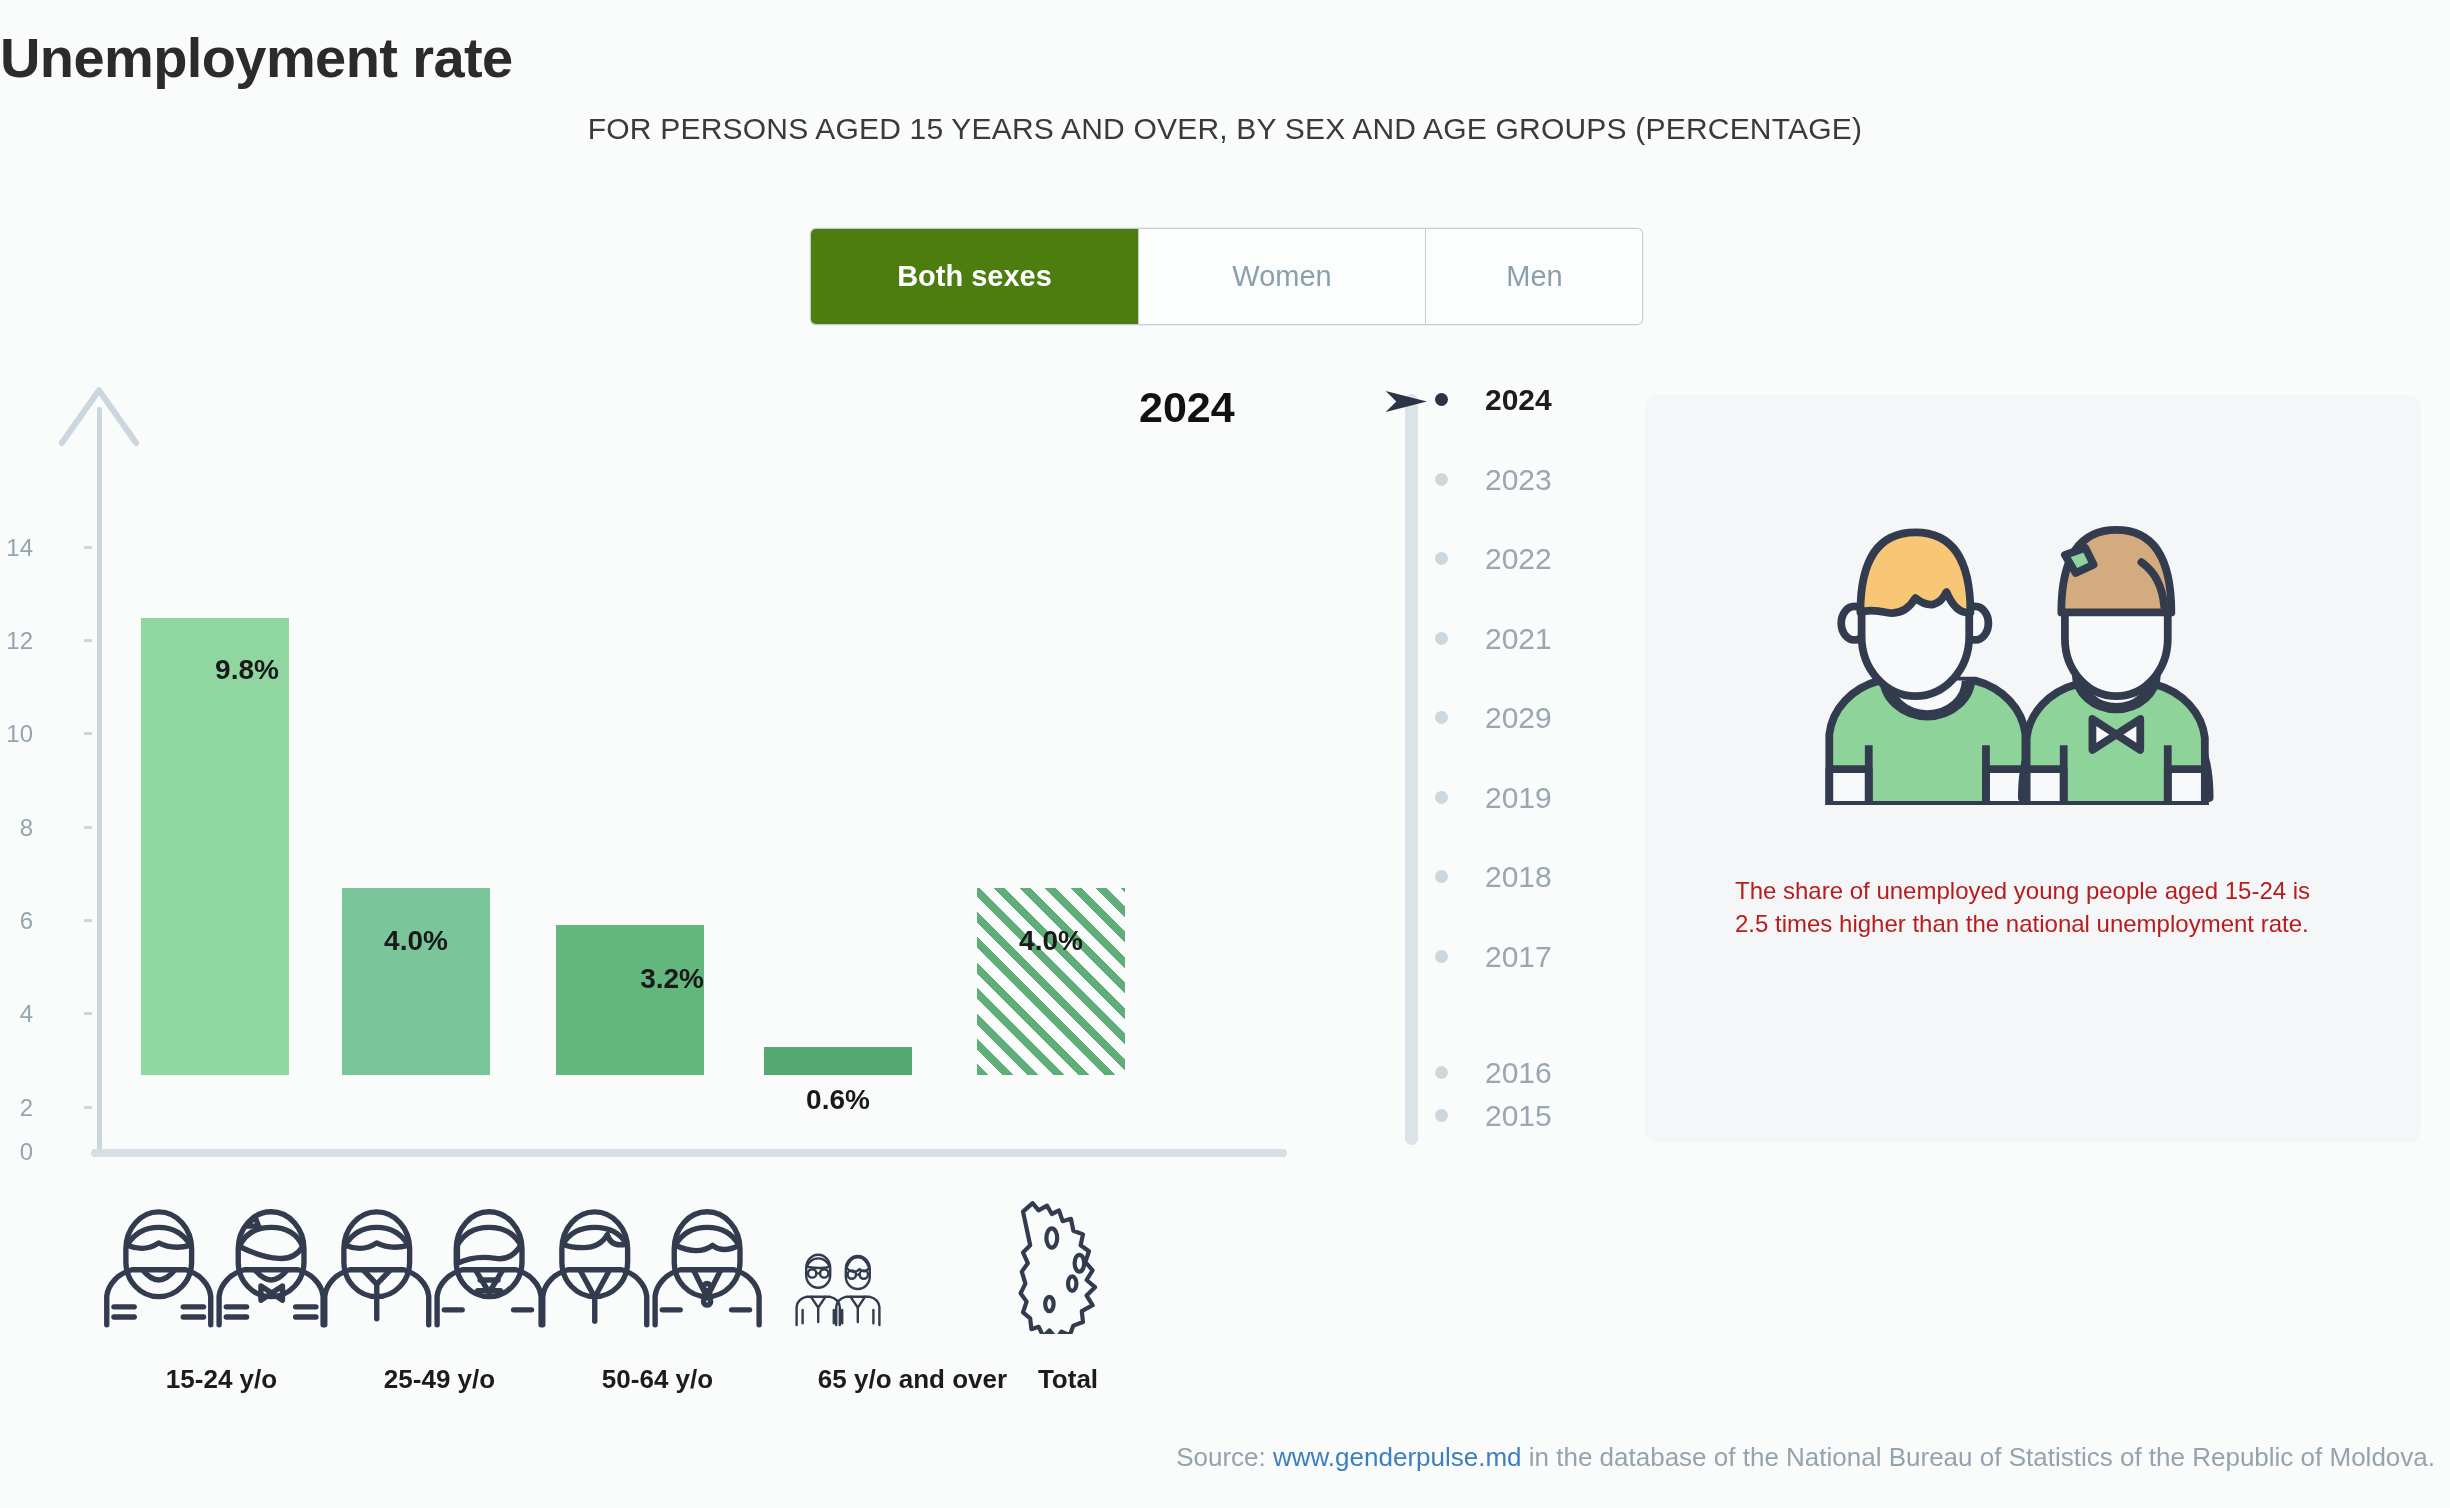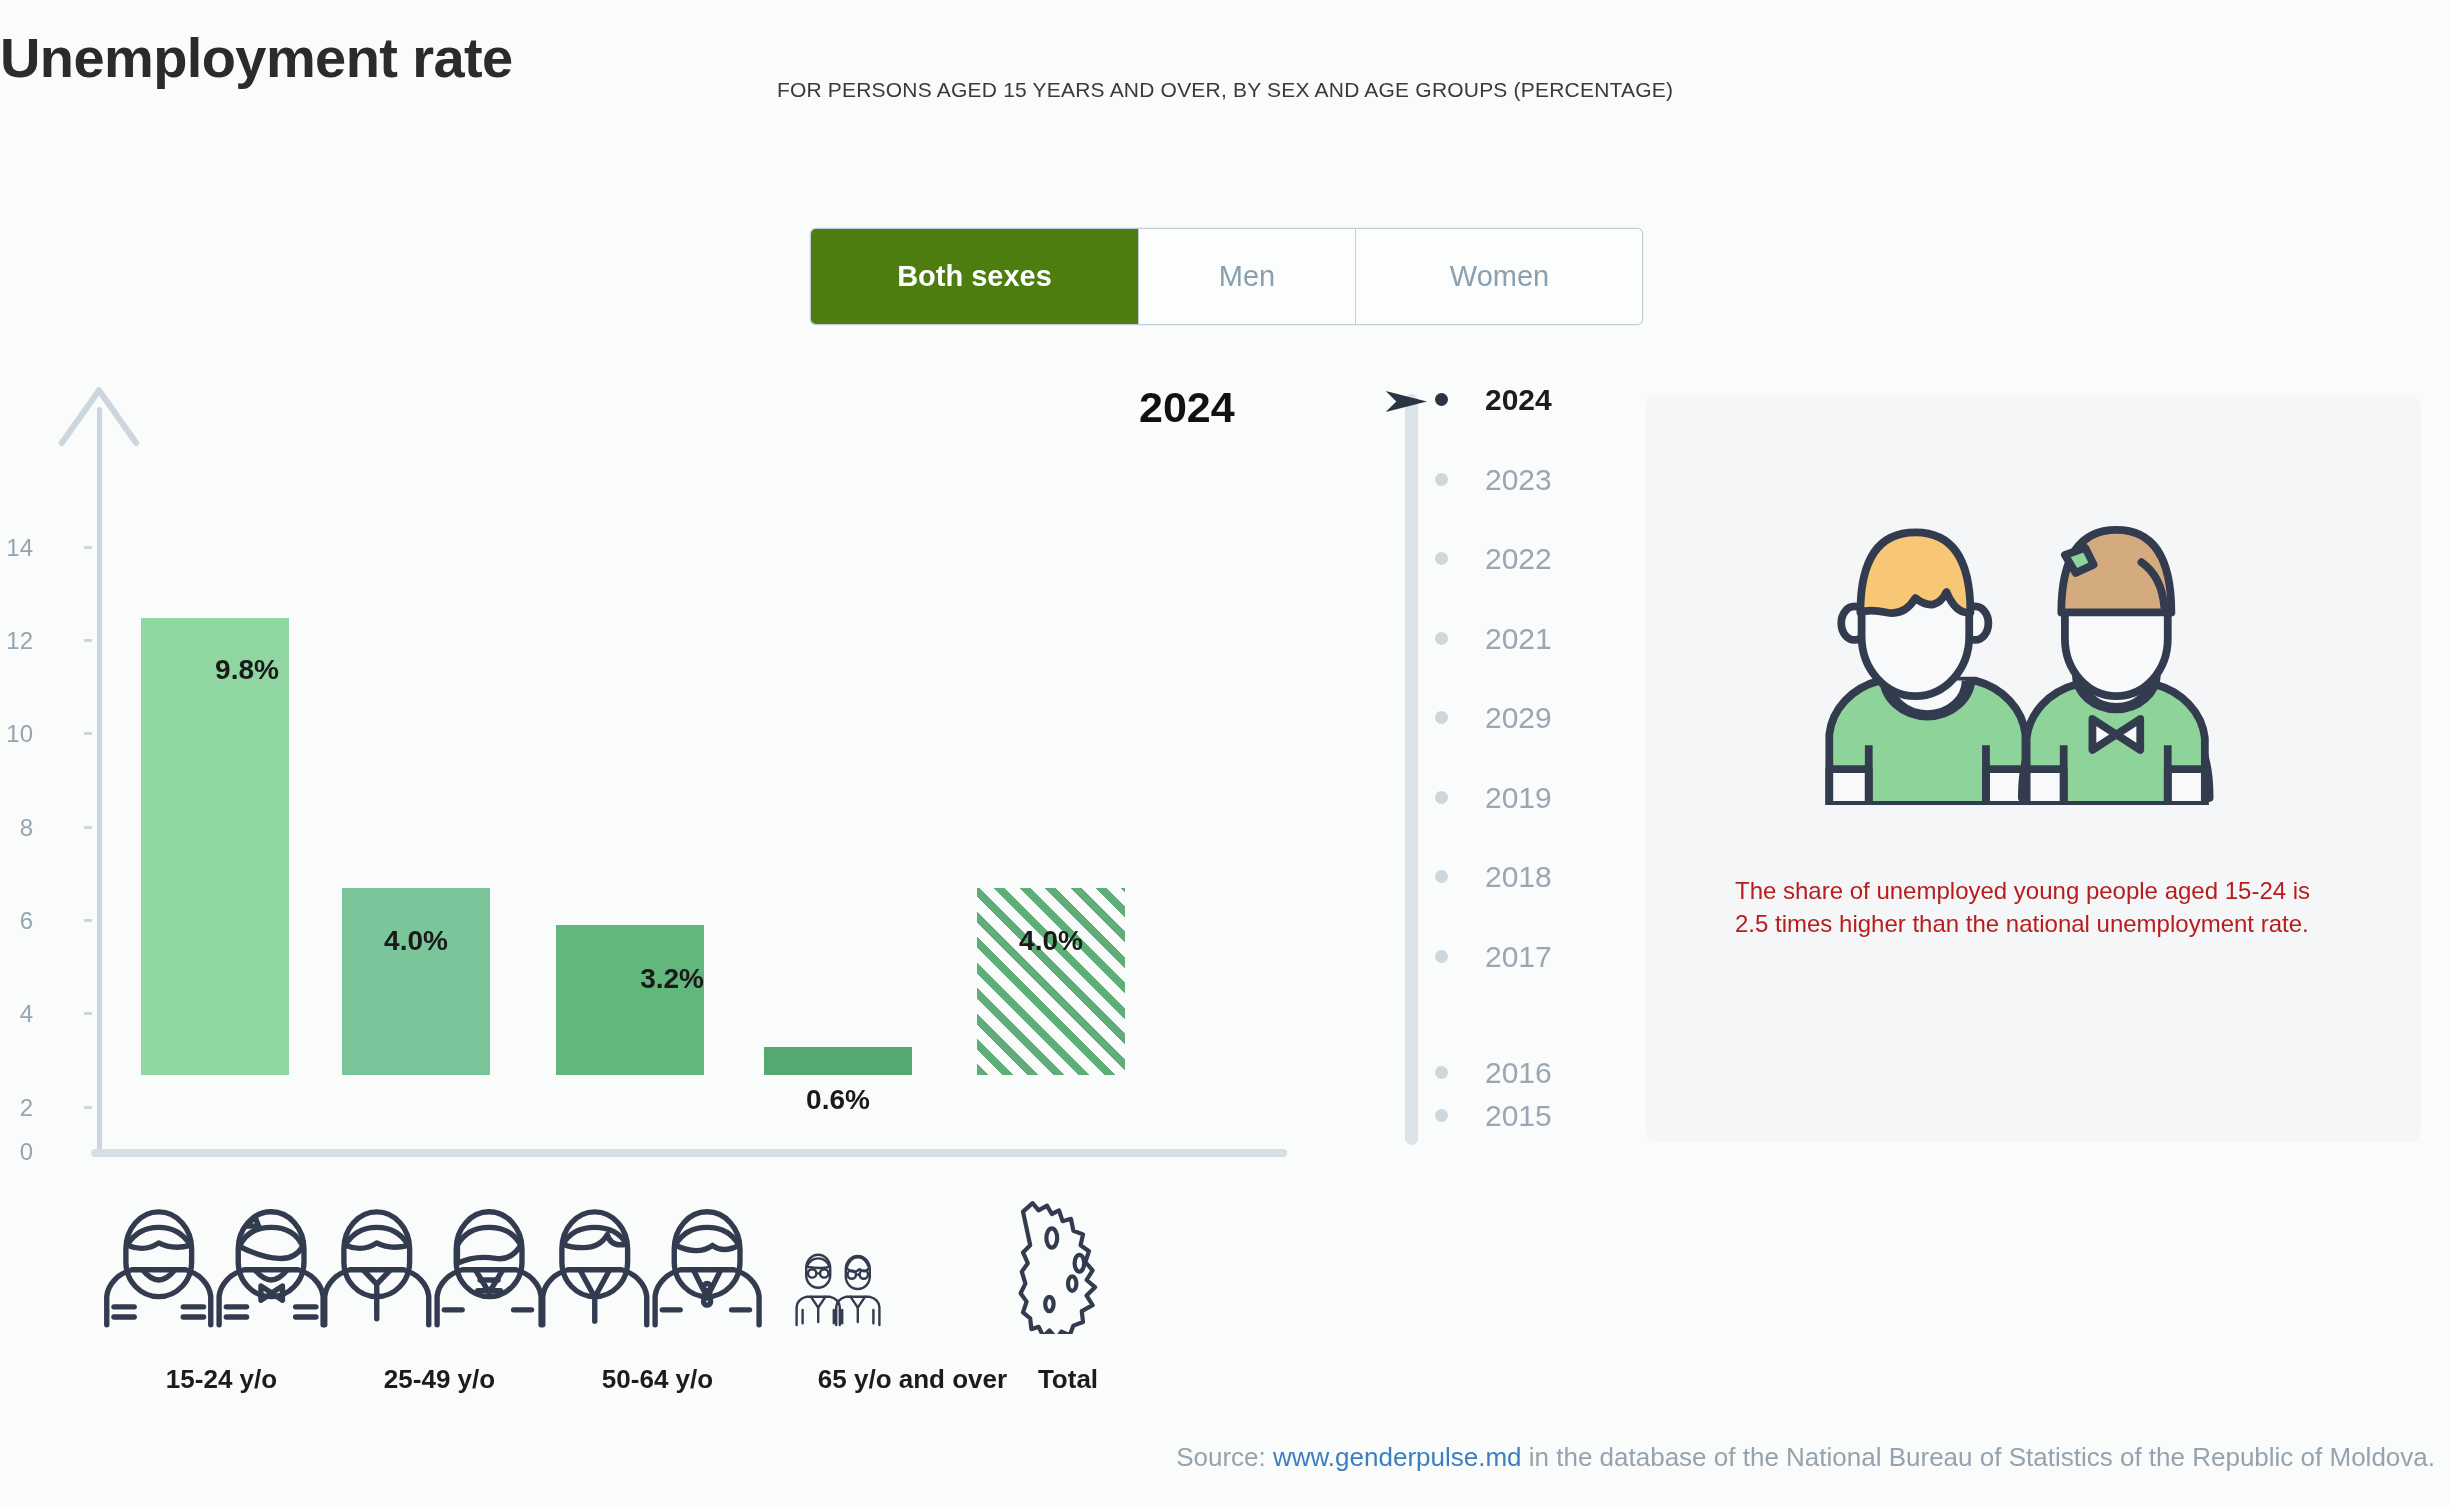--- a/index.html
+++ b/index.html
@@ -21,24 +21,24 @@
     left: 0; top: 25px;
     width: 2450px;
     text-align: left;
     font-size: 56px;
     font-weight: bold;
     color: #2b2b2b;
     letter-spacing: -0.6px;
   }
   #subtitle {
     position: absolute;
-    left: 0; top: 78px;
+    left: 0; top: 112px;
     width: 2450px;
     text-align: center;
-    font-size: 21px;
+    font-size: 30px;
     color: #3a3a3a;
     letter-spacing: 0.2px;
   }
 
   
   #tabs {
     position: absolute;
     left: 811px; top: 229px;
     width: 831px; height: 95px;
     display: flex;
@@ -227,22 +227,22 @@
 </head>
 <body>
 
 <div id="page">
 
   <div id="title">Unemployment rate</div>
   <div id="subtitle">FOR PERSONS AGED 15 YEARS AND OVER, BY SEX AND AGE GROUPS (PERCENTAGE)</div>
 
   <div id="tabs">
     <div class="tab active" id="tab-0">Both sexes</div>
+    <div class="tab" id="tab-1">Women</div>
     <div class="tab" id="tab-2">Men</div>
-    <div class="tab" id="tab-1">Women</div>
   </div>
 
   <div id="year-big">2024</div>
 
   <div id="chart">
     <svg id="yaxis-arrow" viewBox="0 0 140 110">
       <path d="M8 100 L70 12 L132 100" fill="none" stroke="#ccd6de" stroke-width="10" stroke-linecap="round" stroke-linejoin="round"></path>
     </svg>
     <div id="yaxis-line"></div>
     <div id="baseline"></div>

